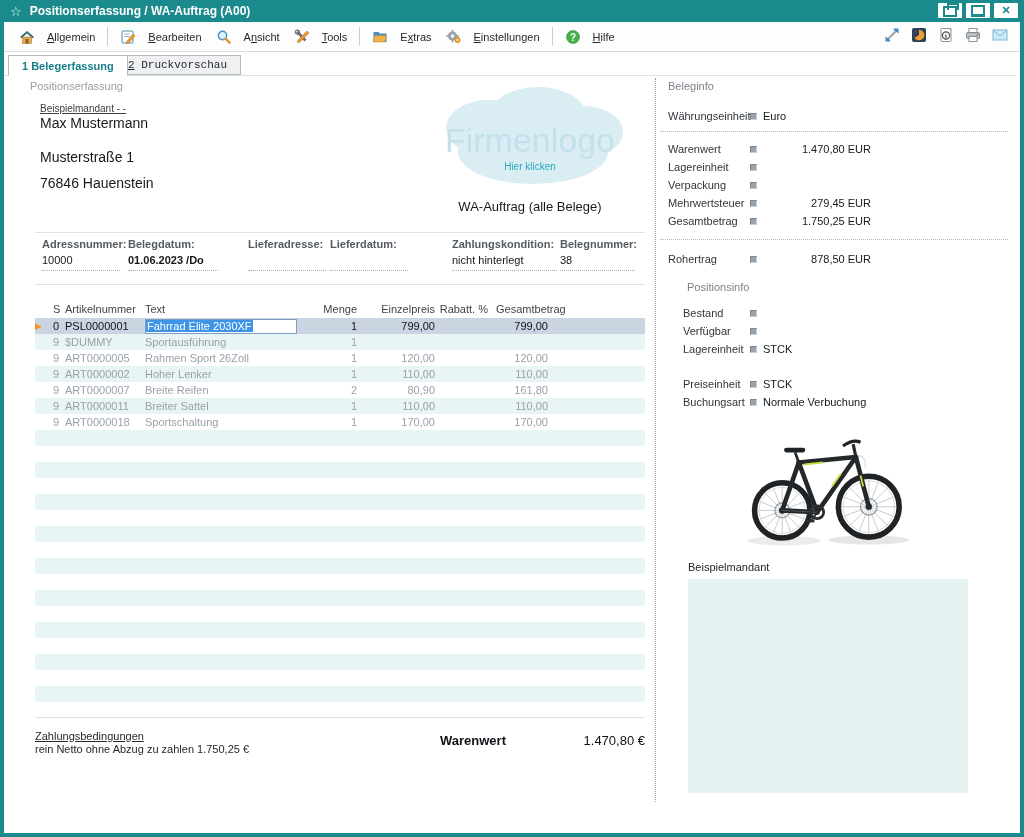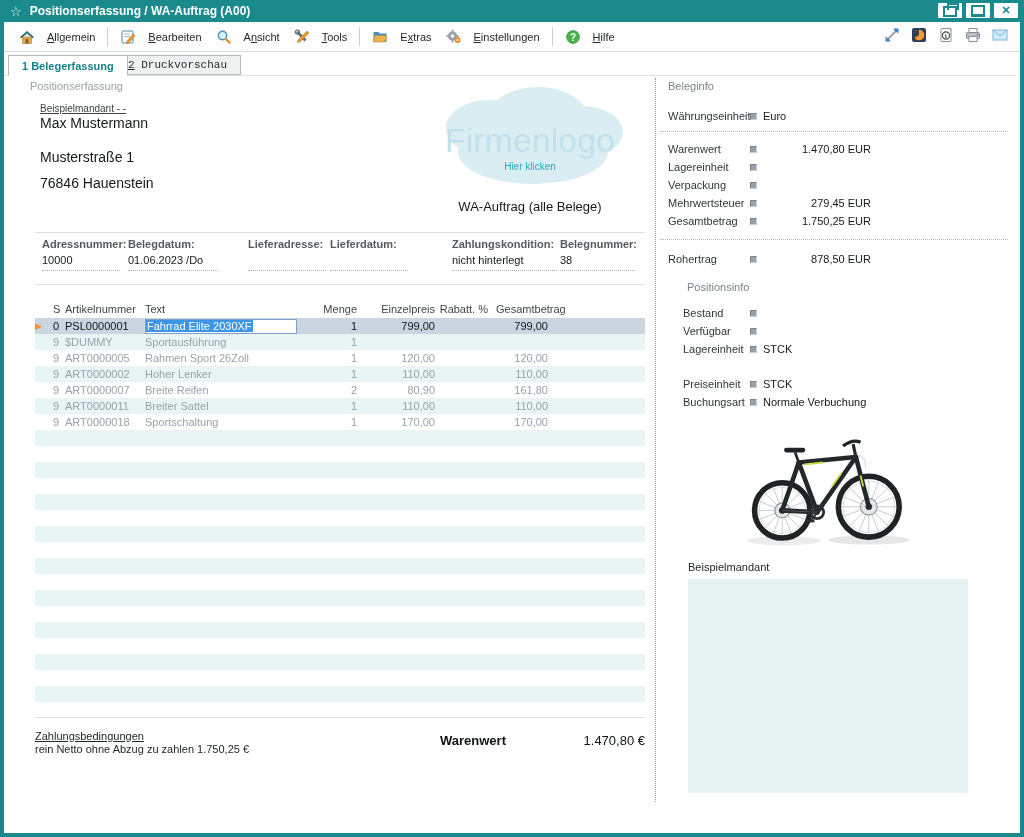--- a/index.html
+++ b/index.html
@@ -42,21 +42,21 @@
   
   .seclabel{left:30px;top:80px;color:#98a0a6;text-align:center;}
   .mandant{left:40px;top:103px;font-size:10px;text-decoration:underline;color:#3c4146;}
   .adr{left:40px;font-size:14px;color:#16191c;}
   .cloudbox{left:428px;top:80px;}
   .doctype{left:420px;top:199px;width:220px;text-align:center;font-size:13px;color:#16191c;}
   .hline{height:1px;background:#dde2e5;}
   .fld{position:absolute;top:238px;width:120px;}
   .fld .lbl{font-weight:bold;color:#545b61;}
   .fld .val{margin-top:4px;color:#16191c;height:13px;}
-  .fld .val.b{font-weight:normal;}
+  .fld .val.b{font-weight:bold;}
   .fld .dot{margin-top:3px;border-bottom:1px dotted #a9aeb2;}
   
   .tbl{left:35px;top:301px;width:610px;}
   .trow{display:flex;height:16px;line-height:16px;}
   .thead{height:17px;line-height:17px;color:#3f464c;}
   .c-mark{width:14px;text-align:left;color:#f09526;font-size:9px;}
   .c-s{width:16px;padding-left:4px;box-sizing:border-box;}
   .c-art{width:80px;}
   .c-txt{width:172px;}
   .c-mng{width:40px;text-align:right;}

